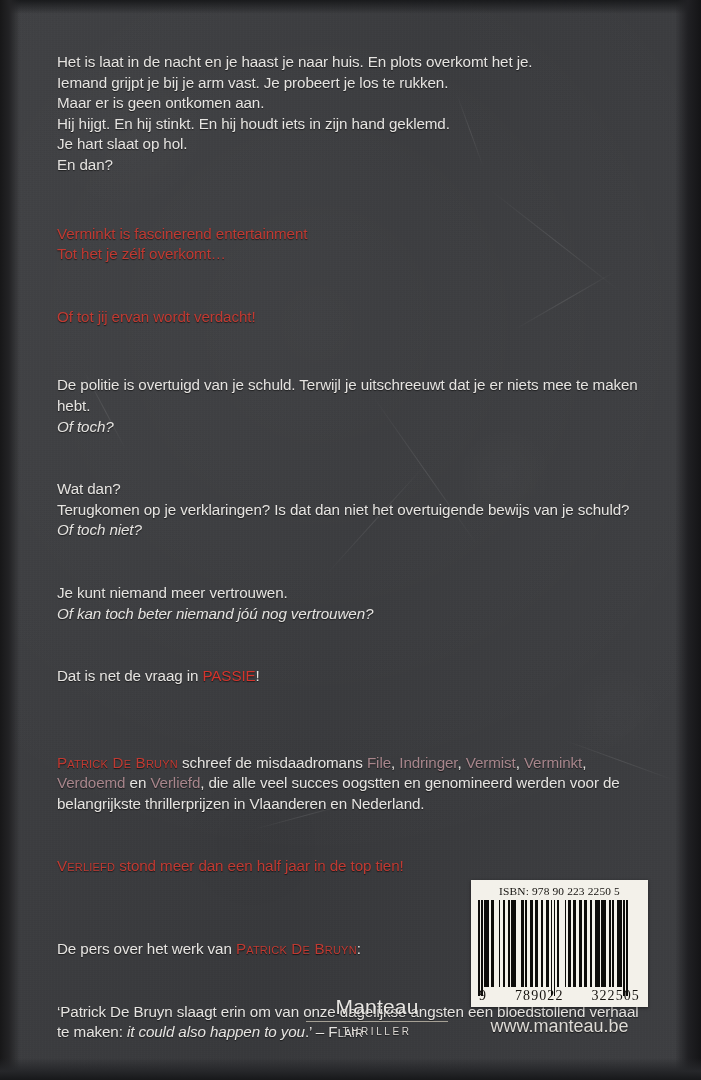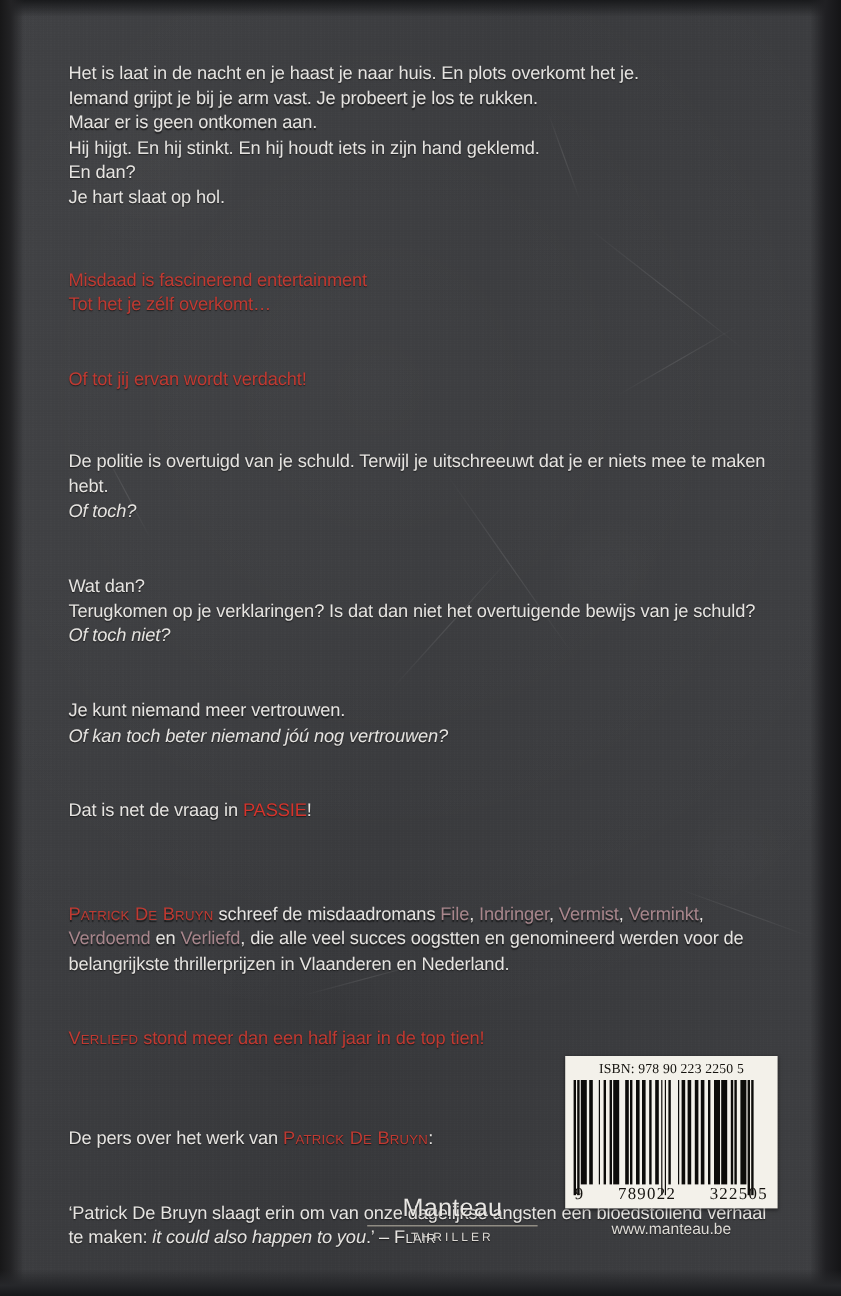--- a/index.html
+++ b/index.html
@@ -161,21 +161,21 @@
     font-size: 14px;
     color: #15130f;
     display: flex;
     justify-content: space-between;
     padding: 1px 1px 0 1px;
     letter-spacing: 1.1px;
   }
   .site {
     text-align: center;
     margin-top: 9px;
-    font-size: 13px;
+    font-size: 18px;
     color: #dedbd6;
     text-shadow: 0 1px 1px rgba(0,0,0,0.6);
   }
 </style>
 </head>
 <body>
 
 <div class="cover">
   <div class="grain"></div>
 
@@ -195,28 +195,28 @@
   <div class="edge-right"></div>
   <div class="edge-bottom"></div>
 
   <div class="content">
 
     <div class="blk">
       <div class="line">Het is laat in de nacht en je haast je naar huis. En plots overkomt het je.</div>
       <div class="line">Iemand grijpt je bij je arm vast. Je probeert je los te rukken.</div>
       <div class="line">Maar er is geen ontkomen aan.</div>
       <div class="line">Hij hijgt. En hij stinkt. En hij houdt iets in zijn hand geklemd.</div>
+      <div class="line">Je hart slaat op hol.</div>
       <div class="line">En dan?</div>
-      <div class="line">Je hart slaat op hol.</div>
     </div>
 
     <div class="gap-a"></div>
 
     <div class="blk red-blk">
-      <div class="line">Misdaad is fascinerend entertainment</div>
+      <div class="line">Verminkt is fascinerend entertainment</div>
       <div class="line">Tot het je zélf overkomt…</div>
     </div>
 
     <div class="gap-b"></div>
 
     <div class="blk red-blk">
       <div class="line">Of tot jij ervan wordt verdacht!</div>
     </div>
 
     <div class="gap-a"></div>

